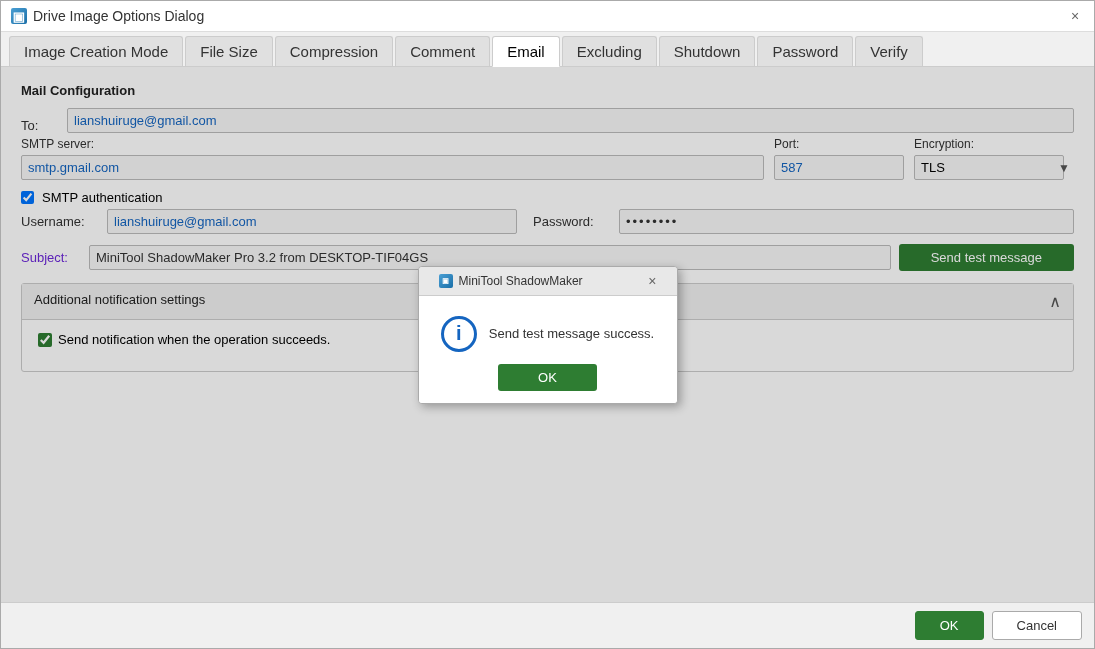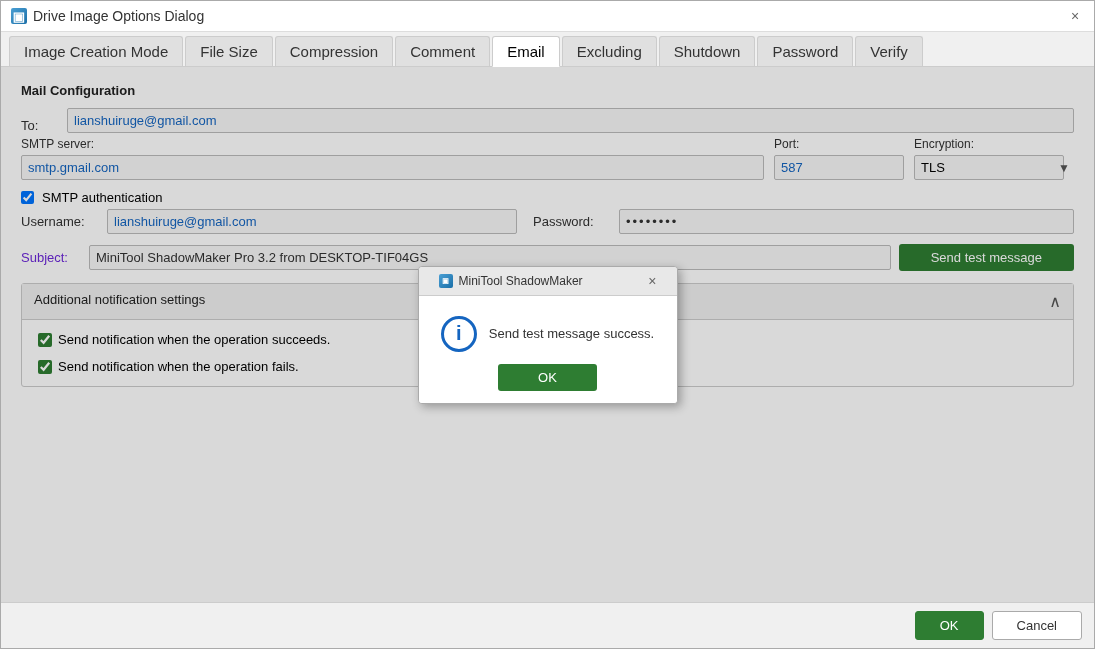--- a/index.html
+++ b/index.html
@@ -365,24 +365,20 @@
 
     <div class="additional-section">
       <div class="additional-header">
         <span>Additional notification settings</span>
         <span class="collapse-btn">∧</span>
       </div>
       <div class="additional-body">
         <div class="checkbox-row">
           <input type="checkbox" checked="" style="">
           <label>Send notification when the operation succeeds.</label>
-        </div>
-        <div class="checkbox-row" style="margin-bottom:0;">
-          <input type="checkbox" checked="" style="">
-          <label>Send notification when the operation fails.</label>
         </div>
       </div>
     </div>
 
     <div class="modal-overlay">
       <div class="modal-box">
         <div class="modal-title-bar">
           <div class="modal-title-left">
             <div class="modal-icon-sm">▣</div>
             <span class="modal-title-text">MiniTool ShadowMaker</span>

